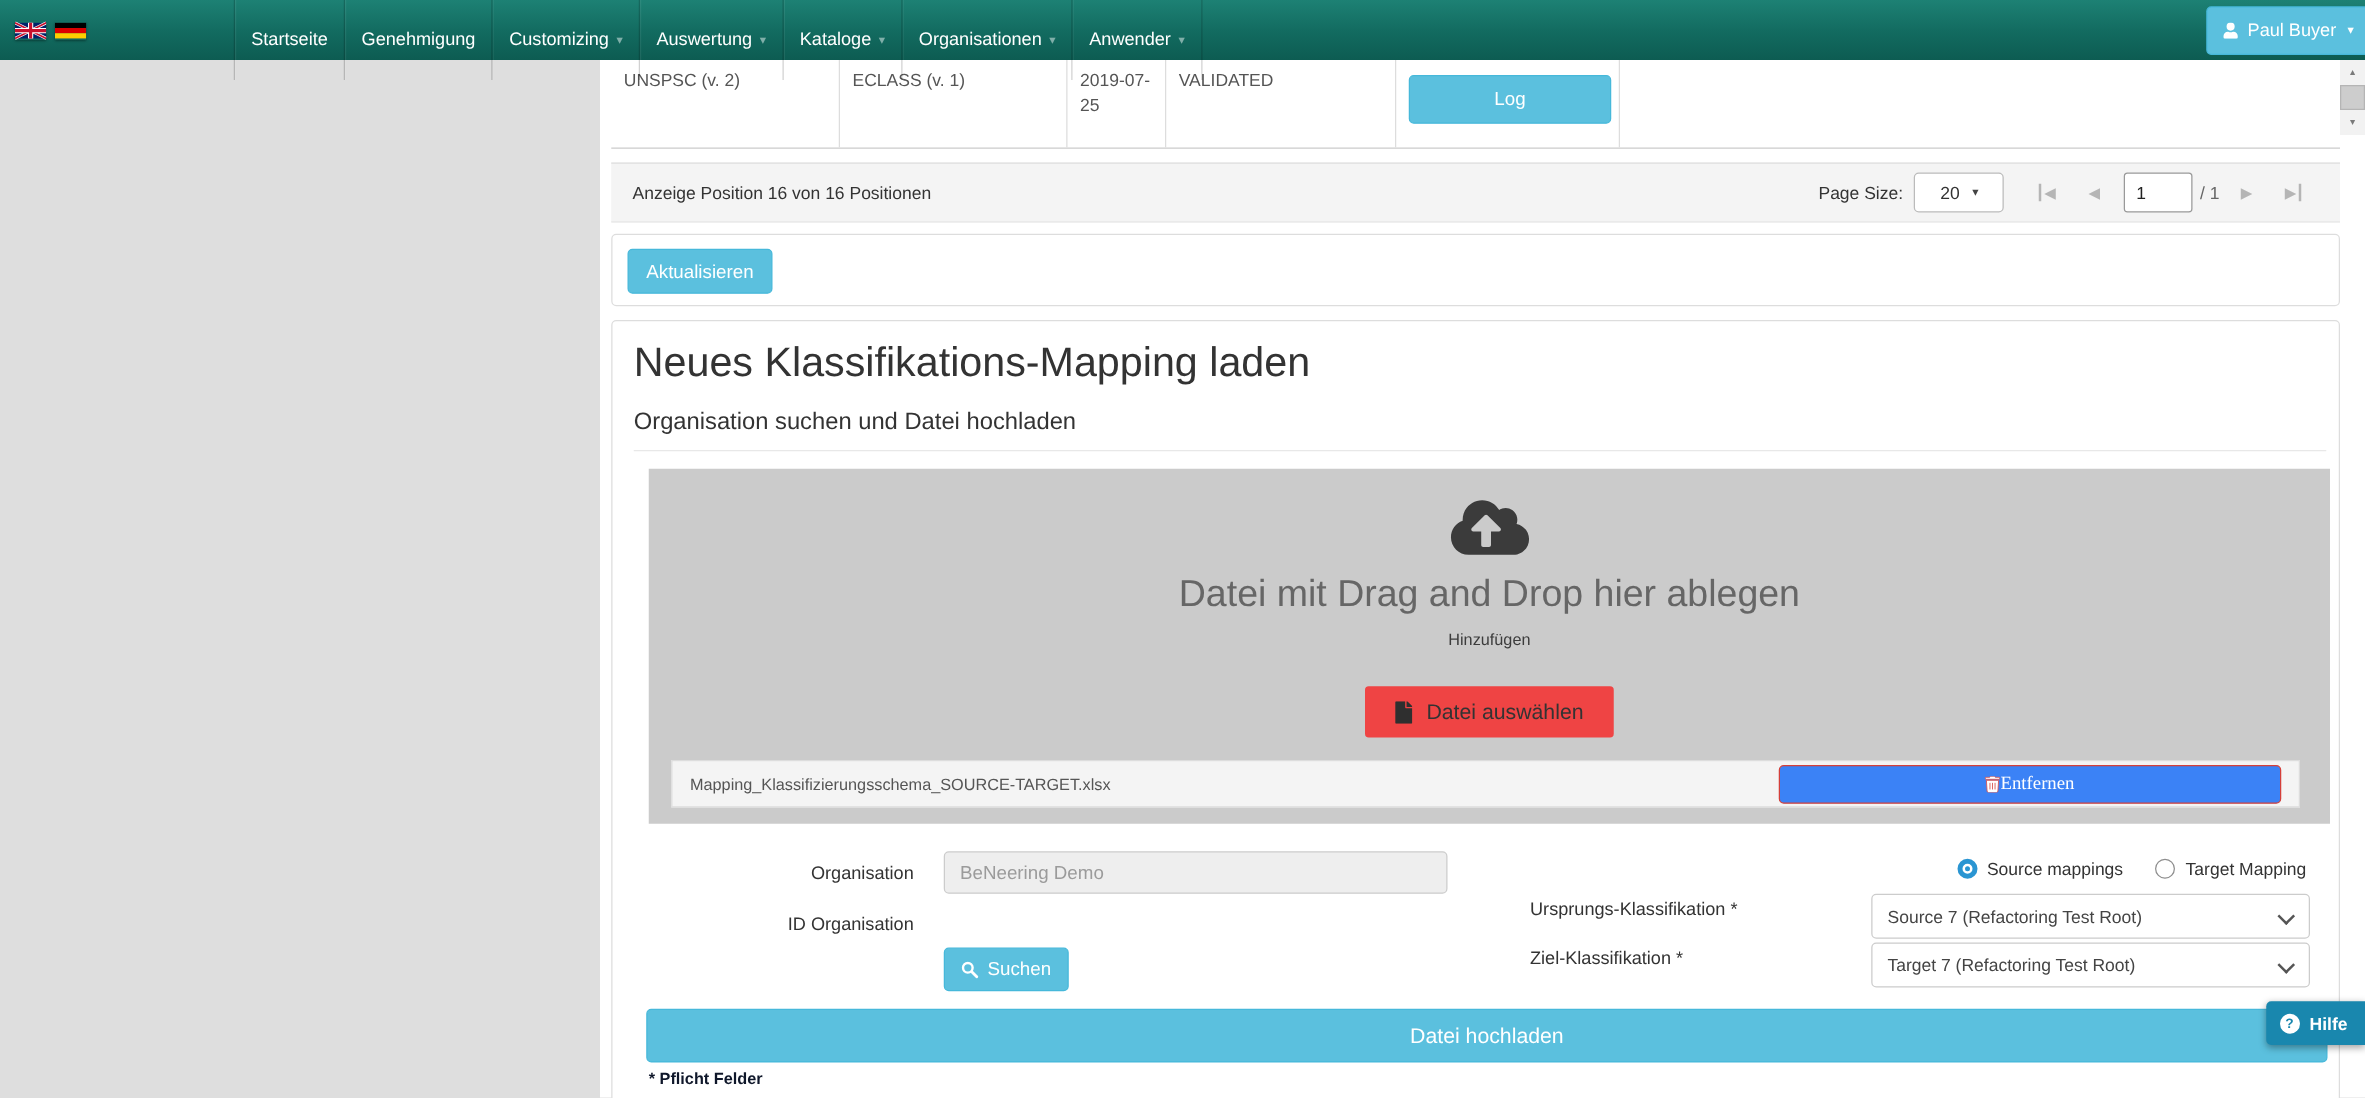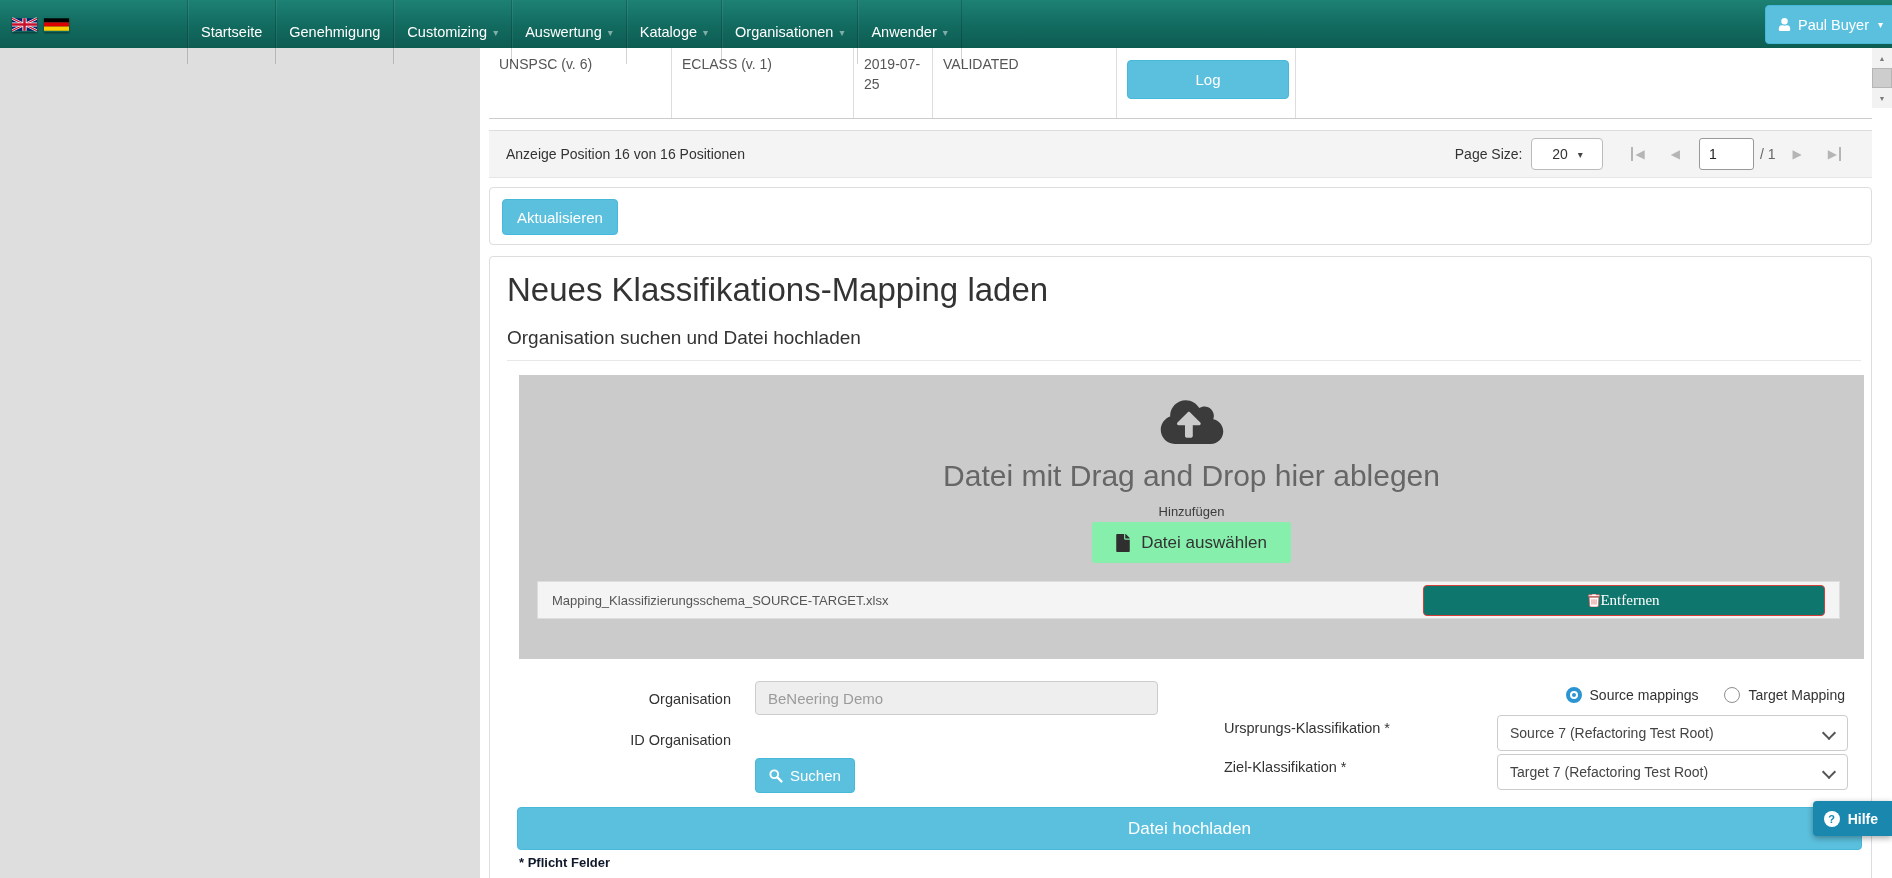--- a/index.html
+++ b/index.html
@@ -62,28 +62,28 @@
   
   .main-panel{left:489px;top:256px;width:1383px;height:640px;background:#fff;
     border:1px solid #ddd;border-radius:4px;box-sizing:border-box;}
   .h1{position:absolute;left:17px;top:14px;font-size:33px;font-weight:300;color:#333;}
   .h2{position:absolute;left:17px;top:70px;font-size:19px;font-weight:400;color:#333;}
   .divider{position:absolute;left:17px;right:10px;top:103px;border-top:1px solid #e8e8e8;}
   .dropzone{position:absolute;left:29px;top:118px;width:1345px;height:284px;background:#cbcbcb;
     display:flex;flex-direction:column;align-items:center;box-sizing:border-box;padding-top:22px;}
   .dz-head{font-size:30px;font-weight:300;color:#666;margin-top:12px;}
   .dz-hint{font-size:13px;color:#3c3c3c;margin-top:11px;}
-  .choose-btn{margin-top:3px;height:41px;background:#86efac;border:none;border-radius:3px;
+  .choose-btn{margin-top:30px;height:41px;background:#ef4444;border:none;border-radius:3px;
     display:inline-flex;align-items:center;gap:11px;padding:0 24px;font-size:17px;color:#333;
     cursor:pointer;}
   .file-row{margin-top:18px;align-self:stretch;margin-left:18px;margin-right:24px;height:38px;
     background:#f4f4f4;border:1px solid #ddd;box-sizing:border-box;display:flex;
     align-items:center;padding:0 14px;}
   .file-name{font-size:13px;color:#555;}
-  .remove-btn{margin-left:auto;width:400px;height:29px;background:#0f766e;border:1px solid #d43f3a;
+  .remove-btn{margin-left:auto;width:400px;height:29px;background:#3b82f6;border:1px solid #d43f3a;
     border-radius:4px;color:#fff;font-size:15px;font-family:"Liberation Serif","DejaVu Serif",serif;
     display:flex;align-items:center;justify-content:center;cursor:pointer;}
   
   .flabel{position:absolute;font-size:14.5px;color:#333;}
   .flabel.right{width:180px;left:61px;text-align:right;}
   .dis-input{position:absolute;left:265px;width:403px;height:34px;background:#eee;
     border:1px solid #ccc;border-radius:4px;box-sizing:border-box;font-size:15px;color:#9b9b9b;
     padding:0 12px;font-family:inherit;}
   .search-btn{position:absolute;left:265px;top:501px;height:33px;padding:0 13px;gap:7px;font-size:15px;}
   .radio-group{position:absolute;right:26px;top:430px;display:flex;align-items:center;gap:26px;}
@@ -164,21 +164,21 @@
   <div class="user-btn">
     <svg width="13" height="13" viewBox="0 0 448 512">
       <path fill="#fff" d="M224 256a128 128 0 1 0 0-256 128 128 0 0 0 0 256zm89.6 32h-16.7a174.1 174.1 0 0 1-145.8 0h-16.7A134.4 134.4 0 0 0 0 422.4V464a48 48 0 0 0 48 48h352a48 48 0 0 0 48-48v-41.6A134.4 134.4 0 0 0 313.6 288z"></path>
     </svg>
     <span>Paul Buyer</span>
     <span class="user-caret">▾</span>
   </div>
 </div>
 
 <div class="abs trow">
-  <div class="tcell c3">UNSPSC (v. 6)</div>
+  <div class="tcell c3">UNSPSC (v. 2)</div>
   <div class="tcell c4">ECLASS (v. 1)</div>
   <div class="tcell c5">2019-07-25</div>
   <div class="tcell c6">VALIDATED</div>
   <div class="tcell c7">
     <div class="log-btn">Log</div>
   </div>
   <div class="tcell c8"></div>
 </div>
 
 <div class="abs pgbar">

